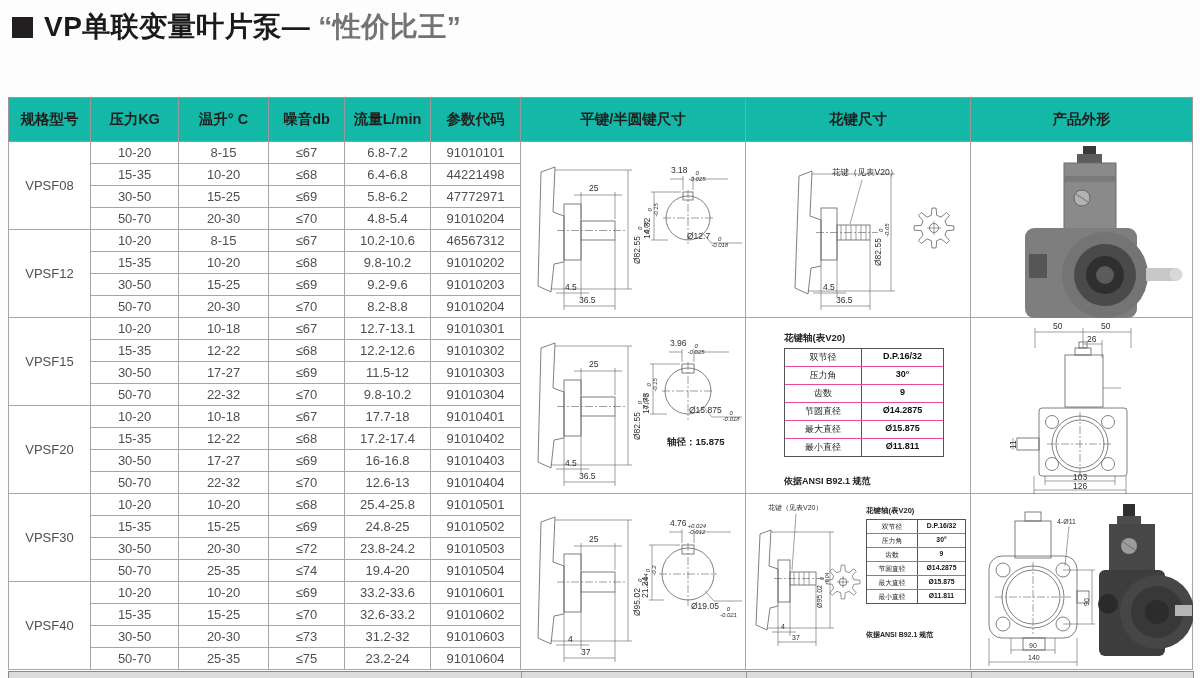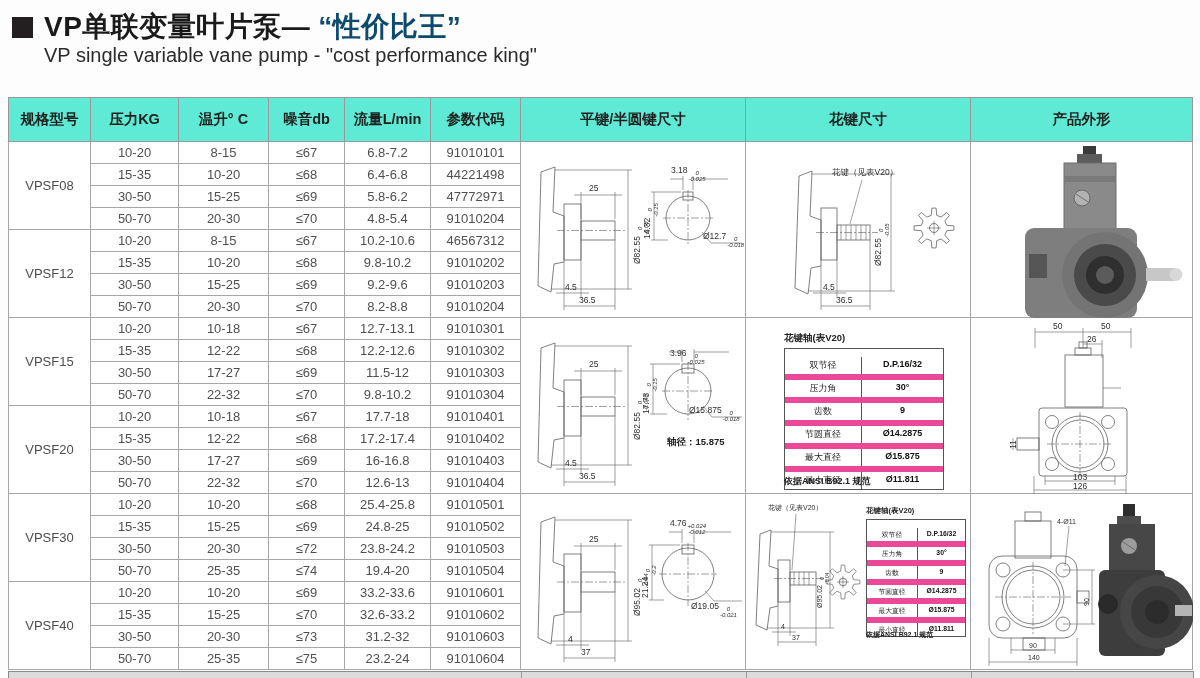--- a/index.html
+++ b/index.html
@@ -1,69 +1,68 @@
 <!DOCTYPE html>
 <html><head>
 <meta charset="utf-8">
 <style>
   html,body{margin:0;padding:0;width:1200px;height:678px;overflow:hidden;background:#fdfdfd;
     font-family:"Liberation Sans","DejaVu Sans",sans-serif;}
   
   .pagehead{position:absolute;left:10px;top:8px;width:1180px;height:84px;}
   .bullet{position:absolute;left:2px;top:9px;width:21px;height:21px;background:#231f20;}
   .title{position:absolute;left:34px;top:0px;font-size:28px;font-weight:bold;color:#1a1a1a;letter-spacing:.5px;white-space:nowrap;}
-  .title .red{color:#0c4a6e;margin-left:8px;}
+  .title .red{color:#737373;margin-left:8px;}
   .subtitle{position:absolute;left:34px;top:36px;font-size:20px;color:#2b2b2b;}
   
   table.main{position:absolute;left:8px;top:97px;border-collapse:collapse;table-layout:fixed;
     border:1px solid #8a8a8a;background:#fff;}
-  table.main th{background:#5eead4;font-size:14.5px;font-weight:bold;color:#1f1f1f;
+  table.main th{background:#14b8a6;font-size:14.5px;font-weight:bold;color:#1f1f1f;
     border:1px solid #999;height:41px;margin-left:15px;}
   table.main td{border:1px solid #a6a6a6;font-size:13px;color:#4f4f4f;text-align:center;
     height:21px;padding:0;}
   tr.g td{border-top:1px solid #858585;}
   td.model{font-size:13px;color:#4a4a4a;}
   td.dcell{position:relative;padding:0;background:#fff;vertical-align:top;}
   
   .draw{position:absolute;inset:0;}
   .draw svg{position:absolute;left:0;top:0;}
   .lbl{position:absolute;font-size:8.5px;color:#2e2e2e;white-space:nowrap;line-height:9px;}
   .lbl.sm{font-size:7px;line-height:7px;}
   .vlbl{transform:rotate(-90deg);transform-origin:0 0;}
   .tol{display:inline-flex;flex-direction:column;vertical-align:-2px;margin-left:1px;
     font-size:6px;line-height:5.5px;font-style:normal;}
   .lbl.sm .tol{font-size:5px;line-height:4.5px;}
   .note{position:absolute;font-size:9.5px;font-weight:bold;color:#222;white-space:nowrap;}
   
   .sp-title{position:absolute;font-size:9.5px;font-weight:bold;color:#222;white-space:nowrap;}
   .sp-note{position:absolute;font-size:9px;font-weight:bold;color:#222;white-space:nowrap;}
   .sp-table{position:absolute;border:1px solid #555;}
-  .sp-row{display:flex;border-top:6px solid #ec4899;}
-  .sp-row:first-child{border-top:none;margin-top:8px;}
+  .sp-row{display:flex;border-top:1px solid #ec4899;}
+  .sp-row:first-child{border-top:none;}
   .sp-row .k{width:70px;padding:2px 3px;font-size:9px;color:#222;border-right:1px solid #555;}
   .sp-row .v{flex:1;padding:2px 3px;font-size:9px;font-weight:bold;color:#111;text-align:center;}
   .sp-table.mini .k{width:46px;font-size:6.8px;padding:1.5px 2px;}
   .sp-table.mini .v{font-size:6.8px;padding:1.5px 2px;}
   .sp-title.mini{font-size:7.5px;}
   .sp-note.mini{font-size:7px;}
   
   .partial{position:absolute;left:8px;top:671px;width:1184px;height:7px;background:#dcdcdc;
     border:1px solid #8a8a8a;border-bottom:none;}
   .partial .pv{position:absolute;top:0;width:1px;height:7px;background:#9a9a9a;}
   line,path.s,rect.s,circle.s,polygon.s{stroke:#5f5f5f;stroke-width:.8;fill:none;}
   .cl{stroke-dasharray:8 2 2 2;stroke-width:.6;}
   .thin{stroke-width:.6;}
 </style>
 </head>
 <body>
 
 <div class="pagehead">
   <div class="bullet"></div>
   <div class="title"><span>VP单联变量叶片泵—</span><span class="red">“性价比王”</span></div>
-  <div class="subtitle">VP single variable vane pump - "cost performance king"</div>
 </div>
 
 <table class="main">
   <colgroup>
     <col style="width:82px">
       <col style="width:88px">
       <col style="width:90px">
       <col style="width:76px">
     <col style="width:86px">
       <col style="width:90px">
@@ -130,21 +129,21 @@
           <span class="lbl vlbl" style="left:112px;top:122px"><span>Ø82.55</span><span class="tol">
                 <i>0</i>
                 <i>-0.05</i>
               </span></span>
           <span class="lbl" style="left:44px;top:141px"><span>4.5</span></span>
           <span class="lbl" style="left:58px;top:154px"><span>36.5</span></span>
           <span class="lbl" style="left:150px;top:24px"><span>3.18</span><span class="tol">
                 <i>0</i>
                 <i>-0.025</i>
               </span></span>
-          <span class="lbl" style="left:182px;top:90px"><span>Ø12.7</span><span class="tol">
+          <span class="lbl" style="left:166px;top:90px"><span>Ø12.7</span><span class="tol">
                 <i>0</i>
                 <i>-0.018</i>
               </span></span>
           <span class="lbl vlbl" style="left:122px;top:97px"><span>14.32</span><span class="tol">
                 <i>0</i>
                 <i>-0.15</i>
               </span></span>
         </div>
       </td>
 
@@ -298,21 +297,21 @@
               <line class="thin" x1="146" y1="96" x2="129" y2="96"></line>
             <line class="thin" x1="132" y1="46" x2="132" y2="96"></line>
           </svg>
           <span class="lbl" style="left:68px;top:42px"><span>25</span></span>
           <span class="lbl vlbl" style="left:112px;top:122px"><span>Ø82.55</span><span class="tol">
                 <i>0</i>
                 <i>-0.046</i>
               </span></span>
           <span class="lbl" style="left:44px;top:141px"><span>4.5</span></span>
           <span class="lbl" style="left:58px;top:154px"><span>36.5</span></span>
-          <span class="lbl" style="left:149px;top:31px"><span>3.96</span><span class="tol">
+          <span class="lbl" style="left:149px;top:21px"><span>3.96</span><span class="tol">
                 <i>0</i>
                 <i>-0.025</i>
               </span></span>
           <span class="lbl" style="left:168px;top:88px"><span>Ø15.875</span><span class="tol">
                 <i>0</i>
                 <i>-0.018</i>
               </span></span>
           <span class="lbl vlbl" style="left:121px;top:96px"><span>17.73</span><span class="tol">
                 <i>0</i>
                 <i>-0.15</i>

